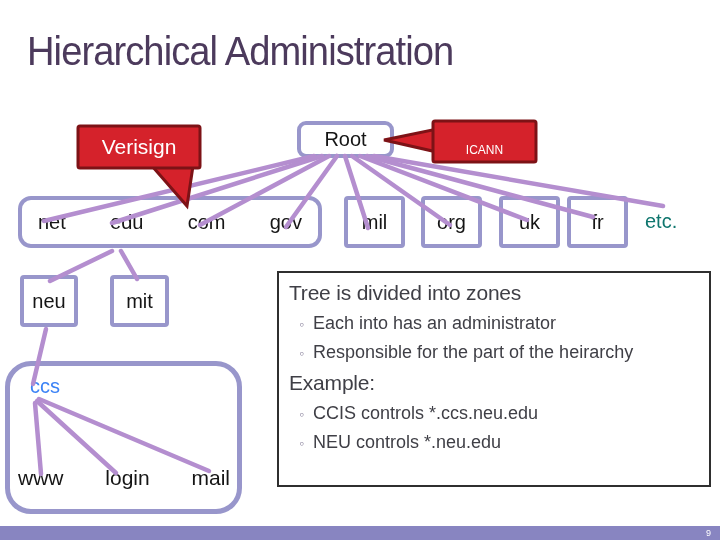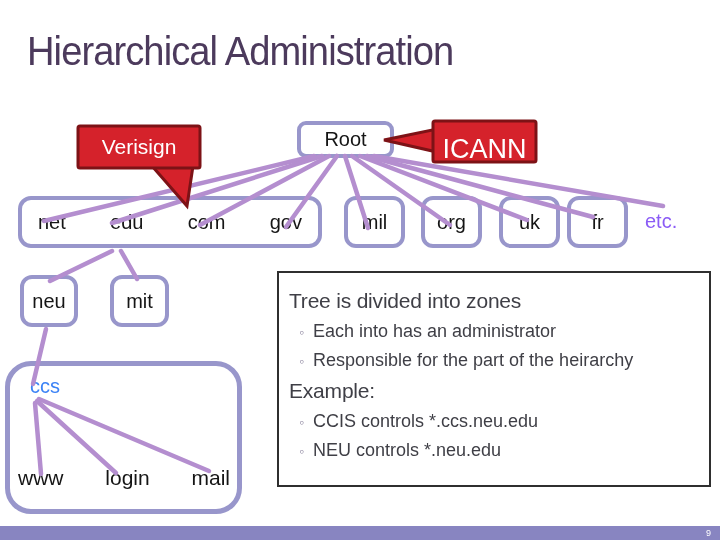--- a/index.html
+++ b/index.html
@@ -12,54 +12,54 @@
     position:absolute;left:27px;top:28px;margin:0;
     font-size:41px;font-weight:normal;color:#4c3a5c;letter-spacing:-1px;
     transform:scaleX(.93);transform-origin:left top;white-space:nowrap;z-index:1;
   }
   
   #connectors{position:absolute;left:0;top:0;z-index:3;pointer-events:none;}
   #connectors line{stroke:#b48ecf;stroke-width:4.5;stroke-linecap:round;}
   
   .node{
     position:absolute;box-sizing:border-box;background:#fff;
-    border:4px solid #9896cb;border-radius:12px;z-index:2;
+    border:4px solid #9896cb;border-radius:4px;z-index:2;
     display:flex;align-items:center;justify-content:center;
     font-size:20px;color:#151515;
   }
   #root-box{left:297px;top:121px;width:97px;height:37px;border-radius:9px;}
   #tld-zone{left:18px;top:196px;width:304px;height:52px;border-radius:13px;
     justify-content:space-between;padding:0 16px;}
   #box-mil{left:344px;top:196px;width:61px;height:52px;}
   #box-org{left:421px;top:196px;width:61px;height:52px;}
   #box-uk{left:499px;top:196px;width:61px;height:52px;}
   #box-fr{left:567px;top:196px;width:61px;height:52px;}
-  #etc-label{position:absolute;left:645px;top:210px;font-size:20px;color:#8b5cf6;z-index:2;}
+  #etc-label{position:absolute;left:645px;top:210px;font-size:20px;color:#0f766e;z-index:2;}
   #box-neu{left:20px;top:275px;width:58px;height:52px;}
   #box-mit{left:110px;top:275px;width:59px;height:52px;}
   #ccs-zone{left:5px;top:361px;width:237px;height:153px;border-radius:26px;border-width:5px;}
   #ccs-label{position:absolute;left:30px;top:375px;font-size:20px;color:#3b82f6;z-index:2;}
   #ccs-children{position:absolute;left:18px;top:466px;width:212px;z-index:2;
     display:flex;justify-content:space-between;font-size:21px;color:#151515;}
   
   .callout-svg{position:absolute;z-index:4;}
   .callout-label{
     position:absolute;z-index:5;display:flex;align-items:center;justify-content:center;
     color:#ffffff;font-size:21px;
   }
   #verisign-svg{left:73px;top:121px;}
   #verisign-label{left:78px;top:126px;width:122px;height:42px;}
   #icann-svg{left:376px;top:114px;}
-  #icann-label{left:433px;top:121px;width:103px;height:57px;font-size:27px;}
+  #icann-label{left:433px;top:121px;width:103px;height:57px;font-size:12px;}
   .callout-shape{fill:#d5222b;stroke:#7d1216;stroke-width:3;}
   
   #infobox{
     position:absolute;left:277px;top:271px;width:434px;height:216px;z-index:2;
     box-sizing:border-box;border:2px solid #2f2f2f;background:#fff;
-    padding:10px 10px;color:#3f3f46;
+    padding:2px 10px;color:#3f3f46;
   }
   #infobox h2{font-size:21px;font-weight:normal;margin:6px 0 2px;letter-spacing:-0.2px;}
   #infobox ul{list-style:none;margin:2px 0 6px;padding:0;}
   #infobox li{font-size:18px;margin:8px 0 8px 10px;display:flex;align-items:baseline;}
   #infobox .marker{color:#8e87a0;font-size:14px;margin-right:9px;flex:0 0 auto;}
   
   #footer-bar{position:absolute;left:0;bottom:0;width:720px;height:14px;background:#8885c1;z-index:6;}
   #page-number{position:absolute;right:9px;top:0;height:14px;line-height:14px;
     color:#ffffff;font-size:9px;}
 </style>

